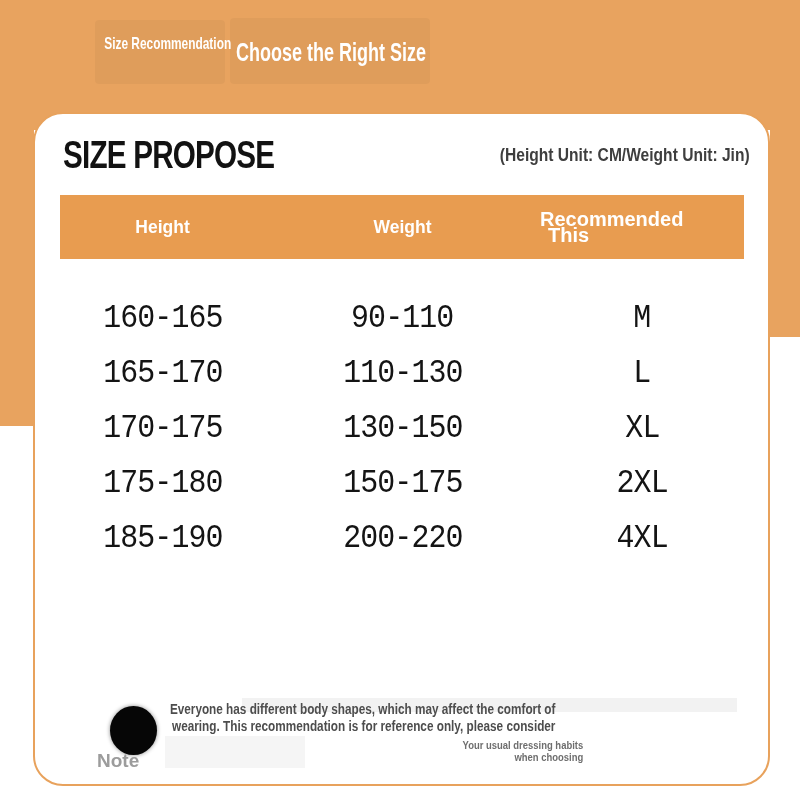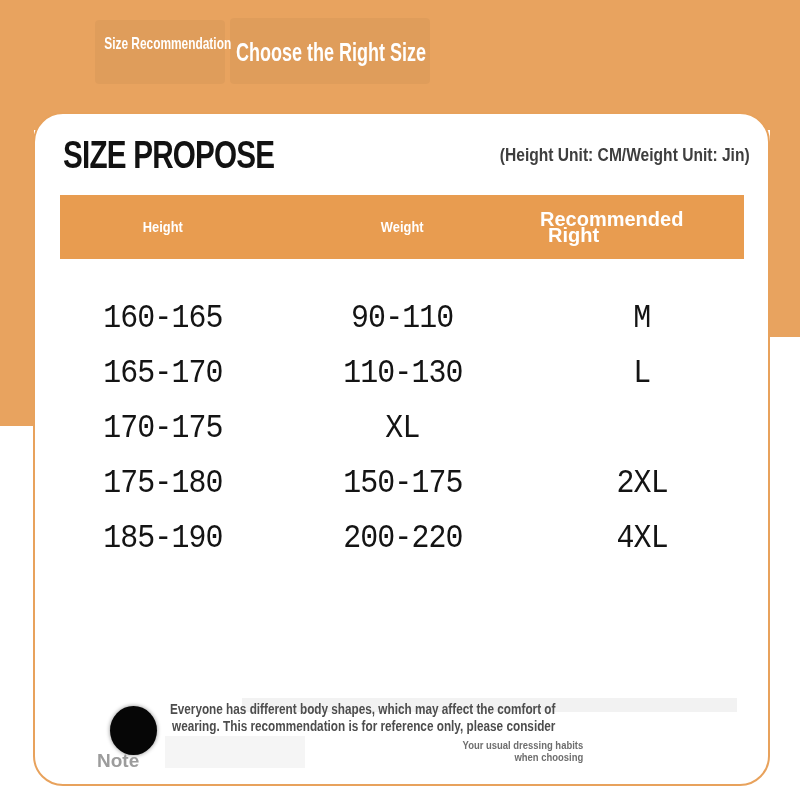--- a/index.html
+++ b/index.html
@@ -59,21 +59,21 @@
     transform:scaleX(0.82);transform-origin:right center;
   }
 
   
   .thead{
     left:25px;top:81px;width:684px;height:64px;
     background:var(--table-header-orange);
     display:grid;grid-template-columns:205px 275px 204px;
     align-items:center;
   }
-  .th{display:flex;justify-content:center;color:#ffffff;font-weight:700;font-size:14px;}
+  .th{display:flex;justify-content:center;color:#ffffff;font-weight:700;font-size:19px;}
   .th-two-line{flex-direction:column;align-items:flex-start;justify-content:center;line-height:16px;font-size:20px;}
   .th-two-line .line2{padding-left:8px;}
   .th-inner{display:inline-block;transform:scaleX(0.92);}
   .tbody{left:25px;top:176px;width:684px;}
   .trow{
     display:grid;grid-template-columns:205px 275px 204px;
     height:55px;align-items:center;
   }
   .td{display:flex;justify-content:center;align-items:center;font-family:Liberation Mono, monospace;}
   .td-inner{
@@ -134,21 +134,21 @@
 
   <div class="abs thead">
     <div class="th">
       <span class="th-inner">Height</span>
     </div>
     <div class="th">
       <span class="th-inner">Weight</span>
     </div>
     <div class="th th-two-line">
       <span class="line1">Recommended</span>
-      <span class="line2">Right</span>
+      <span class="line2">This</span>
     </div>
   </div>
 
   <div class="abs tbody">
       <div class="trow">
         <div class="td">
           <span class="td-inner">160-165</span>
         </div>
         <div class="td">
           <span class="td-inner">90-110</span>
@@ -164,20 +164,23 @@
         <div class="td">
           <span class="td-inner">110-130</span>
         </div>
         <div class="td">
           <span class="td-inner">L</span>
         </div>
       </div>
       <div class="trow">
         <div class="td">
           <span class="td-inner">170-175</span>
+        </div>
+        <div class="td">
+          <span class="td-inner">130-150</span>
         </div>
         <div class="td">
           <span class="td-inner">XL</span>
         </div>
       </div>
       <div class="trow">
         <div class="td">
           <span class="td-inner">175-180</span>
         </div>
         <div class="td">

